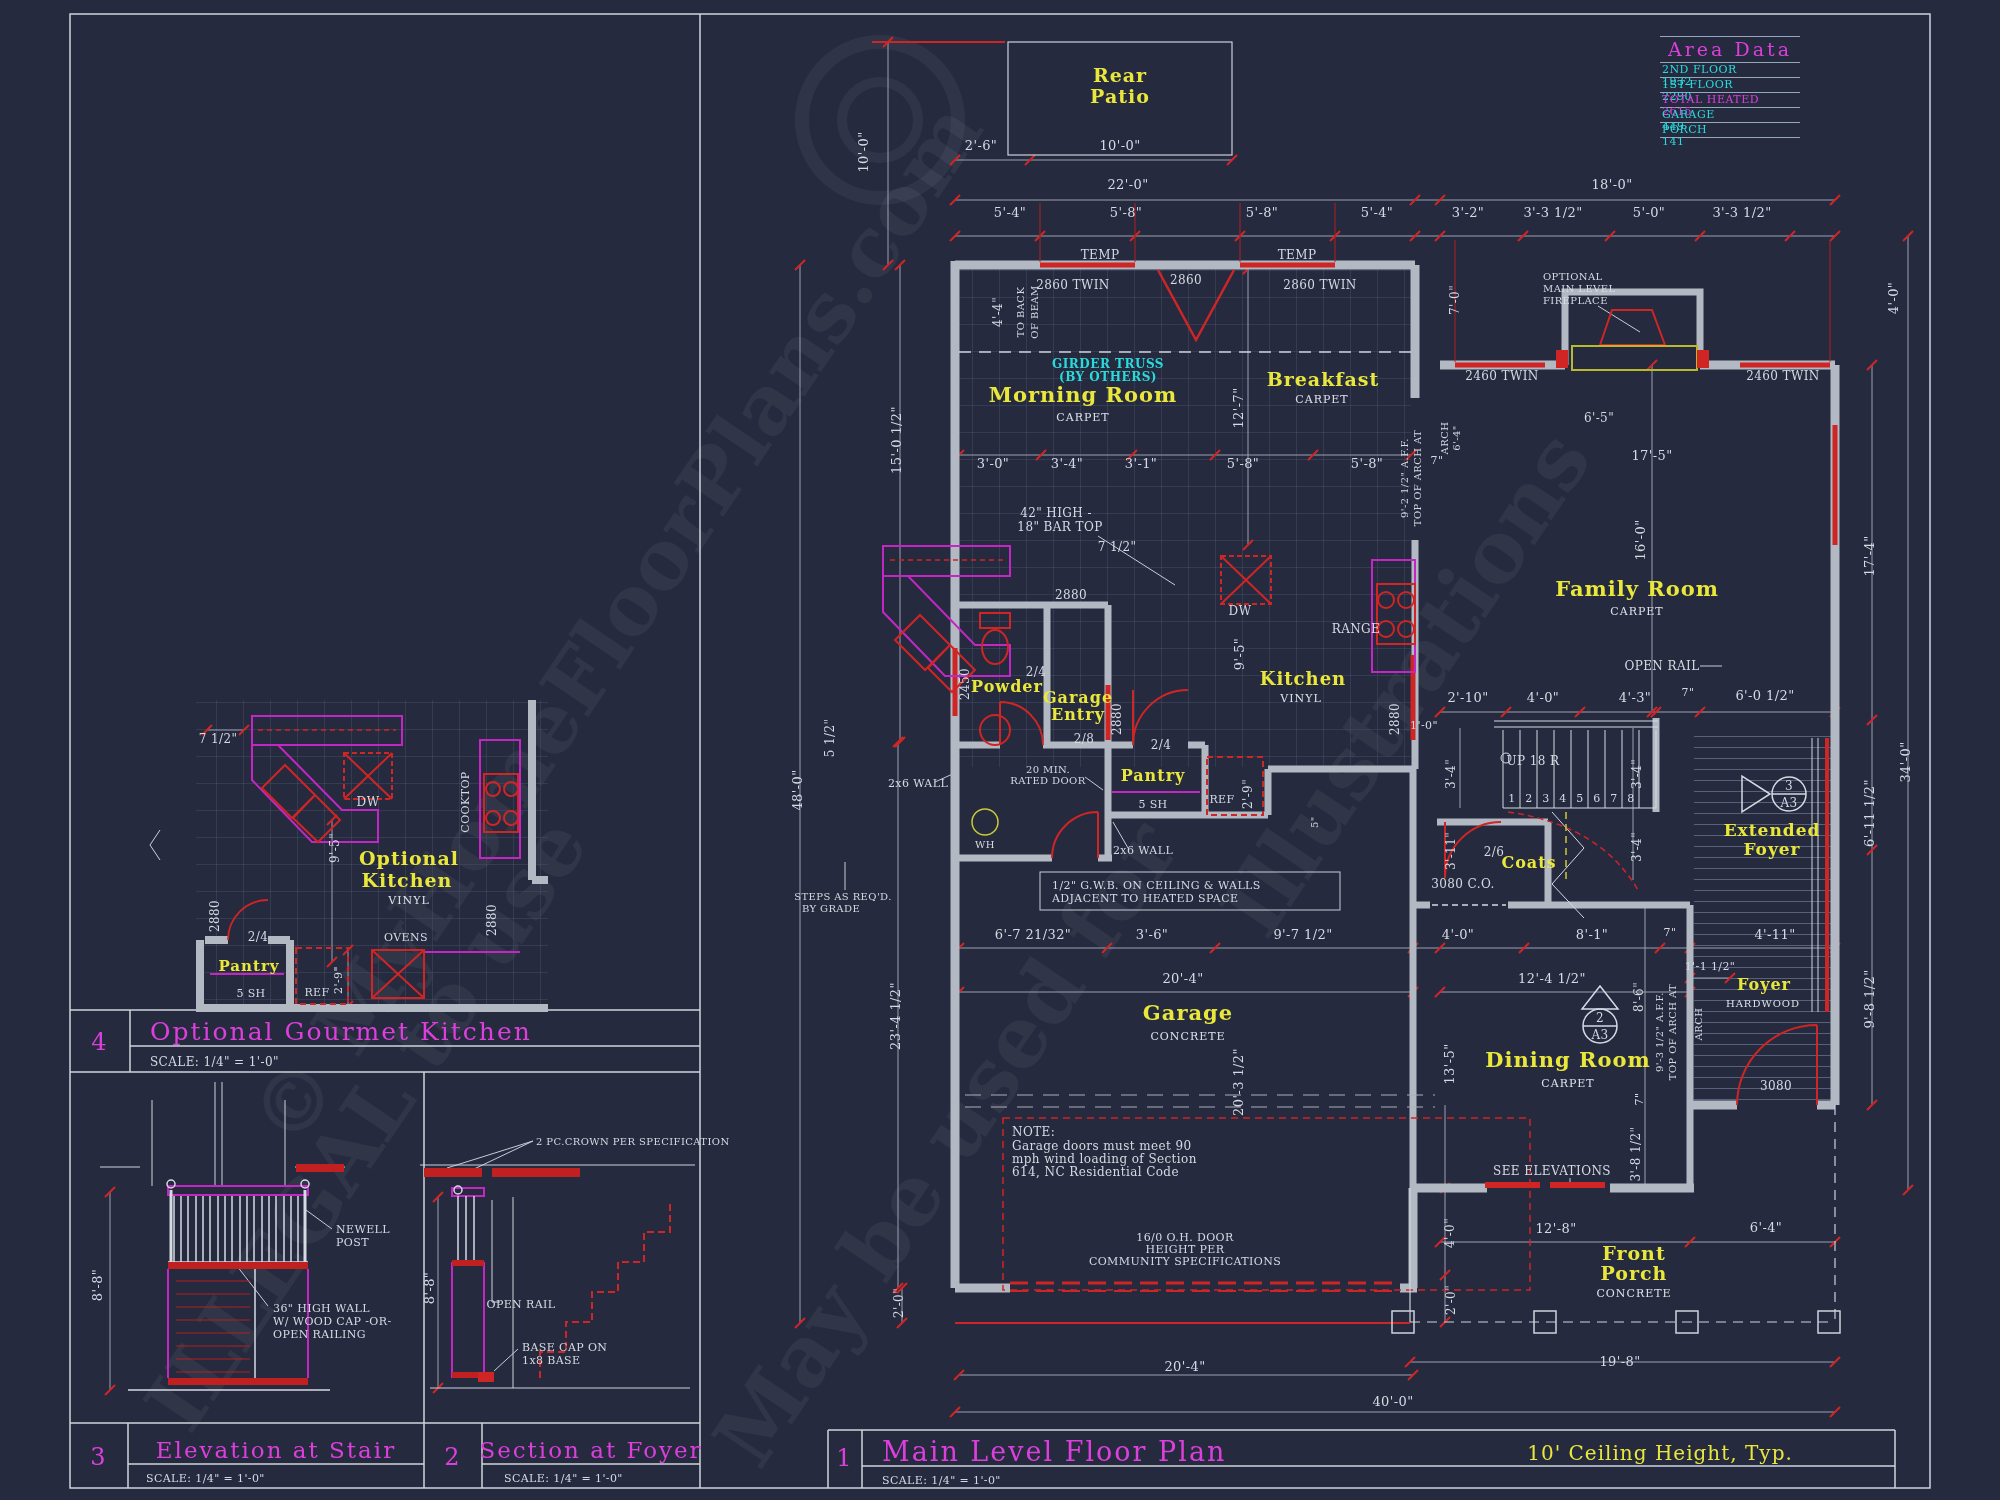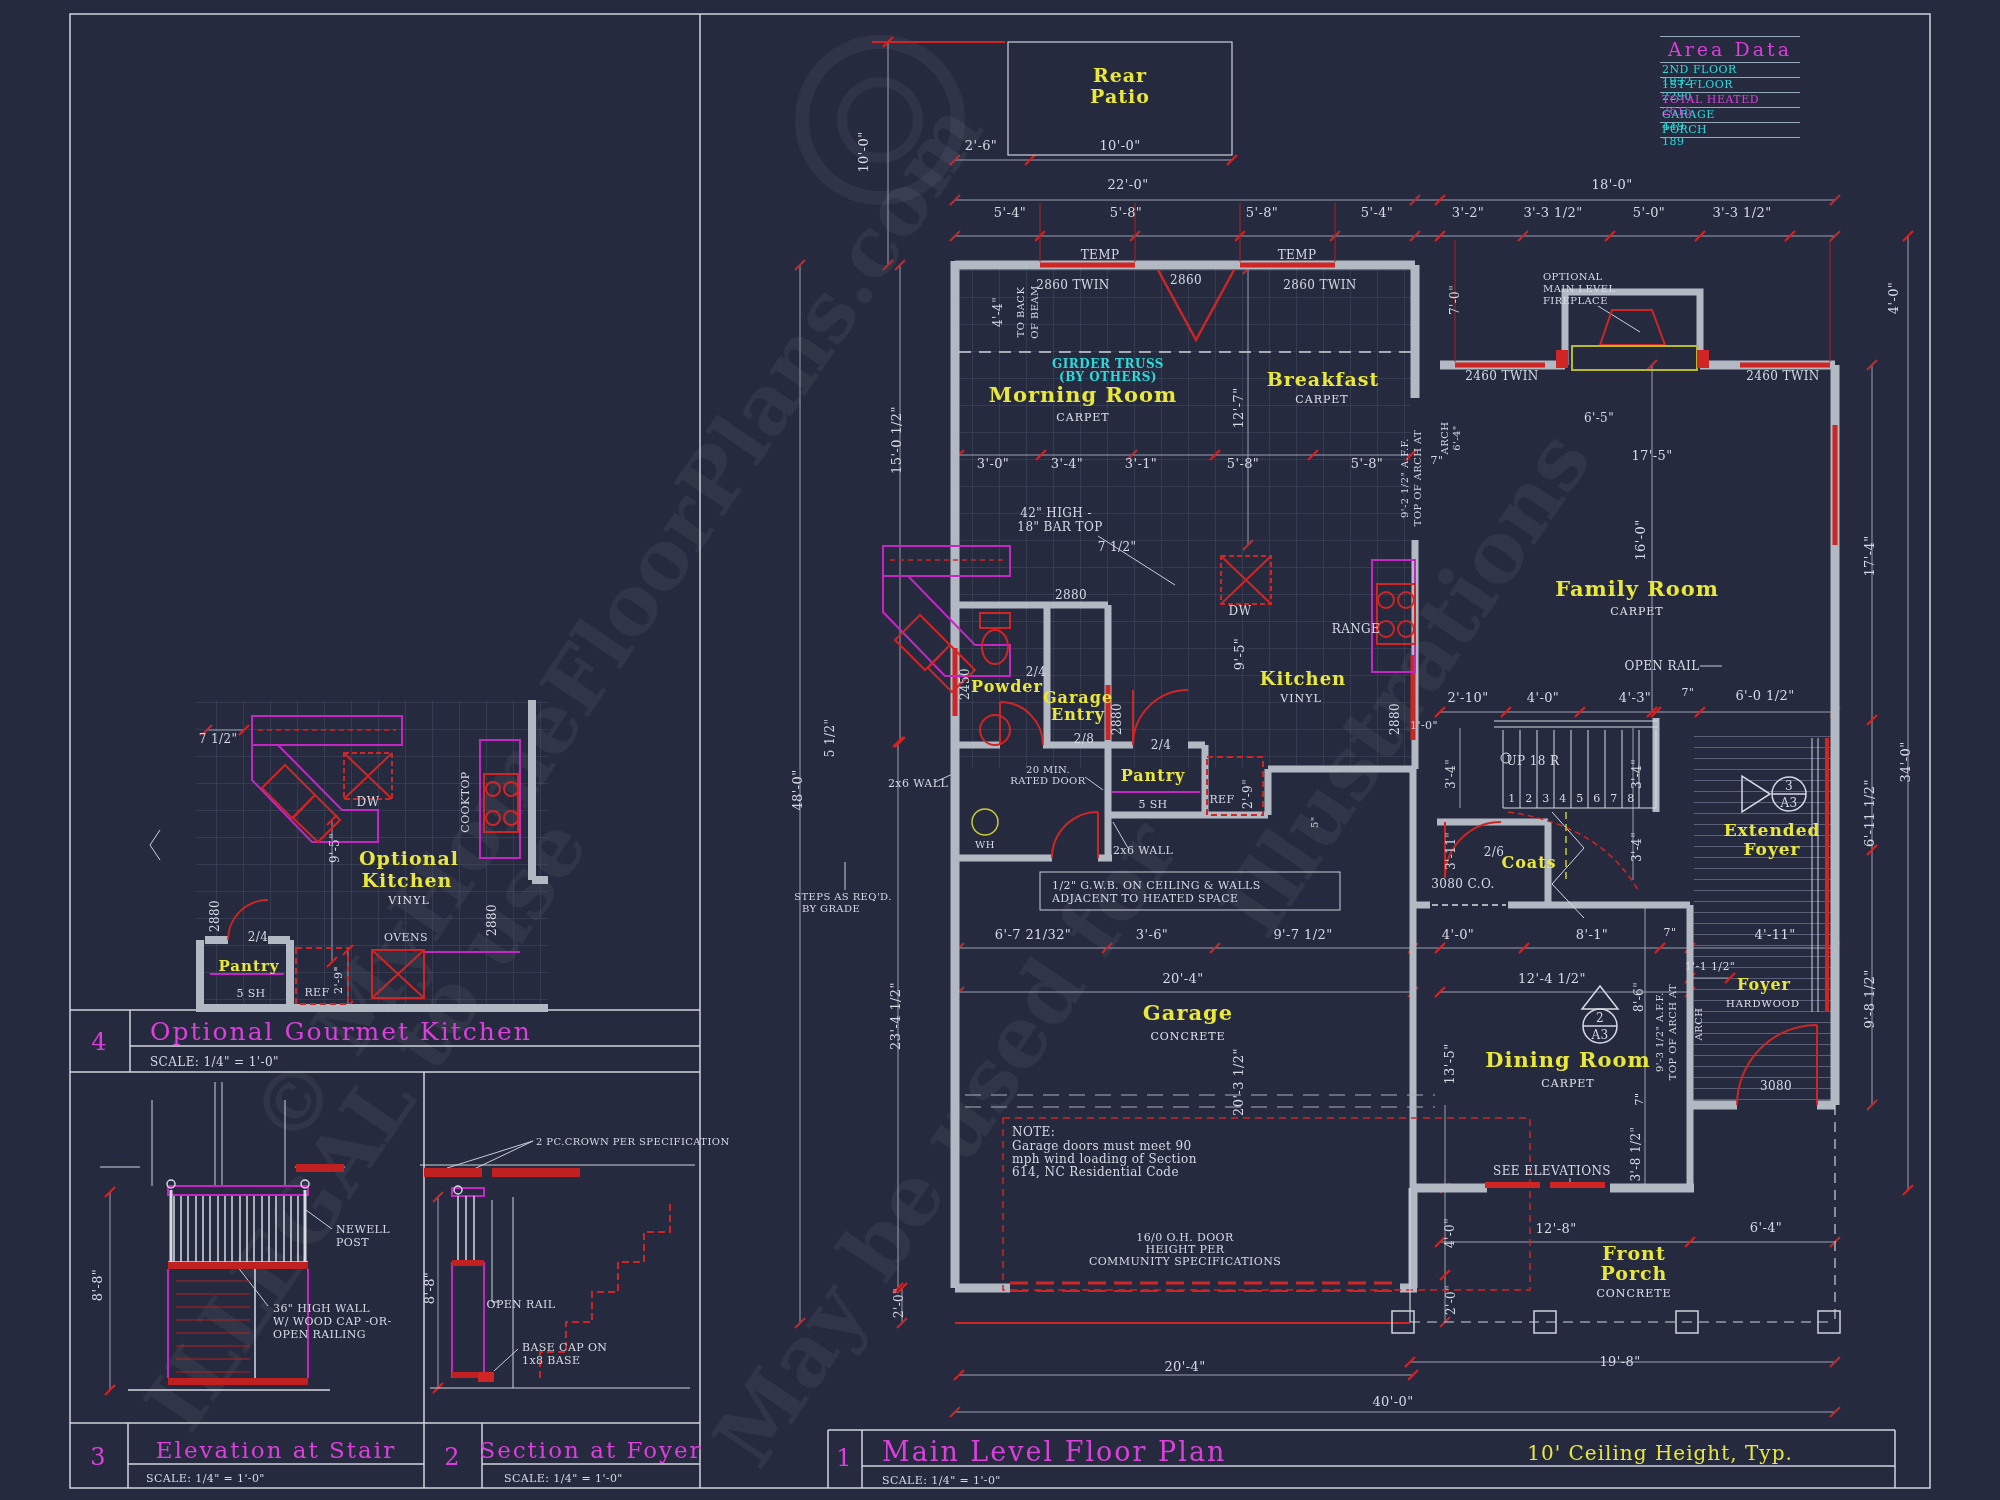--- a/index.html
+++ b/index.html
@@ -468,16 +468,16 @@
   <div class="at-row hl">
     <span>TOTAL HEATED</span>
     <span>2615</span>
   </div>
   <div class="at-row">
     <span>GARAGE</span>
     <span>449</span>
   </div>
   <div class="at-row">
     <span>PORCH</span>
-    <span>189</span>
+    <span>141</span>
   </div>
 </div>
 </div>
 
 </body></html>

